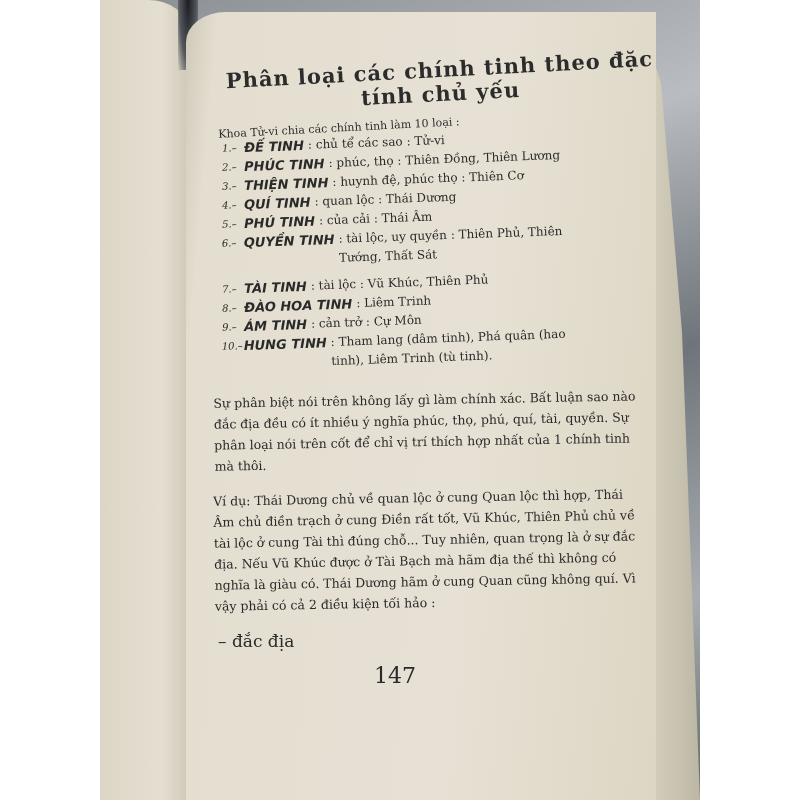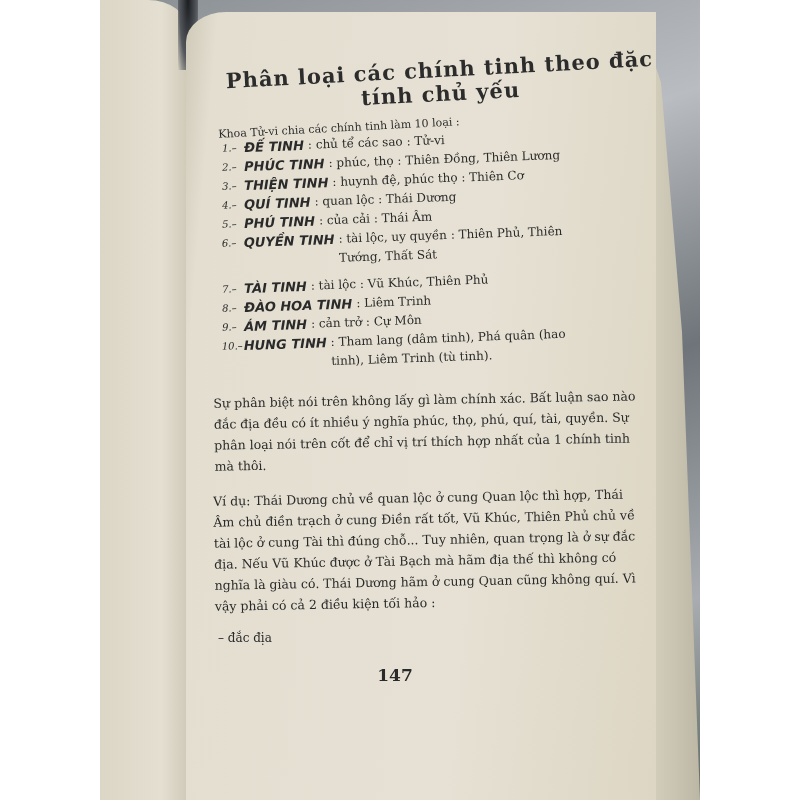--- a/index.html
+++ b/index.html
@@ -20,22 +20,22 @@
   .text { position:absolute; left:100px; top:40px; width:470px; color:#2a2a2a; }
   .title { text-align:center; font-size:21px; font-weight:bold; line-height:24px; letter-spacing:1px;
     transform:rotate(-3deg); margin-left:10px; margin-top:18px; color:#2c2c2c; }
   .intro { font-size:11px; margin:10px 0 2px 18px; transform:rotate(-3deg); }
   .item { font-size:12px; line-height:19px; margin-left:22px; display:flex; align-items:flex-start; transform:rotate(-2deg); }
   .item .num { font-size:10px; width:22px; font-style:italic; }
   .item .name { font-family:"DejaVu Sans", sans-serif; font-weight:bold; font-style:italic; font-size:13px; margin-right:4px; white-space:nowrap; }
   .item .desc { flex:1; }
   .item.wide .desc { max-width:250px; }
   .para { font-size:12.5px; line-height:21px; margin:14px 0 0 14px; width:430px; transform:rotate(-1deg); }
-  .bullet { font-size:12px; margin:18px 0 0 18px; }
-  .pagenum { text-align:center; font-size:17px; margin-top:20px; margin-left:-80px;font-weight:bold; }
+  .bullet { font-size:17px; margin:18px 0 0 18px; }
+  .pagenum { text-align:center; font-size:22px; margin-top:12px; margin-left:-80px; }
 </style>
 </head>
 <body>
 
 <div class="photo">
   <div class="left-page"></div>
   <div class="gutter"></div>
   <div class="page-edge"></div>
   <div class="right-page"></div>
 

